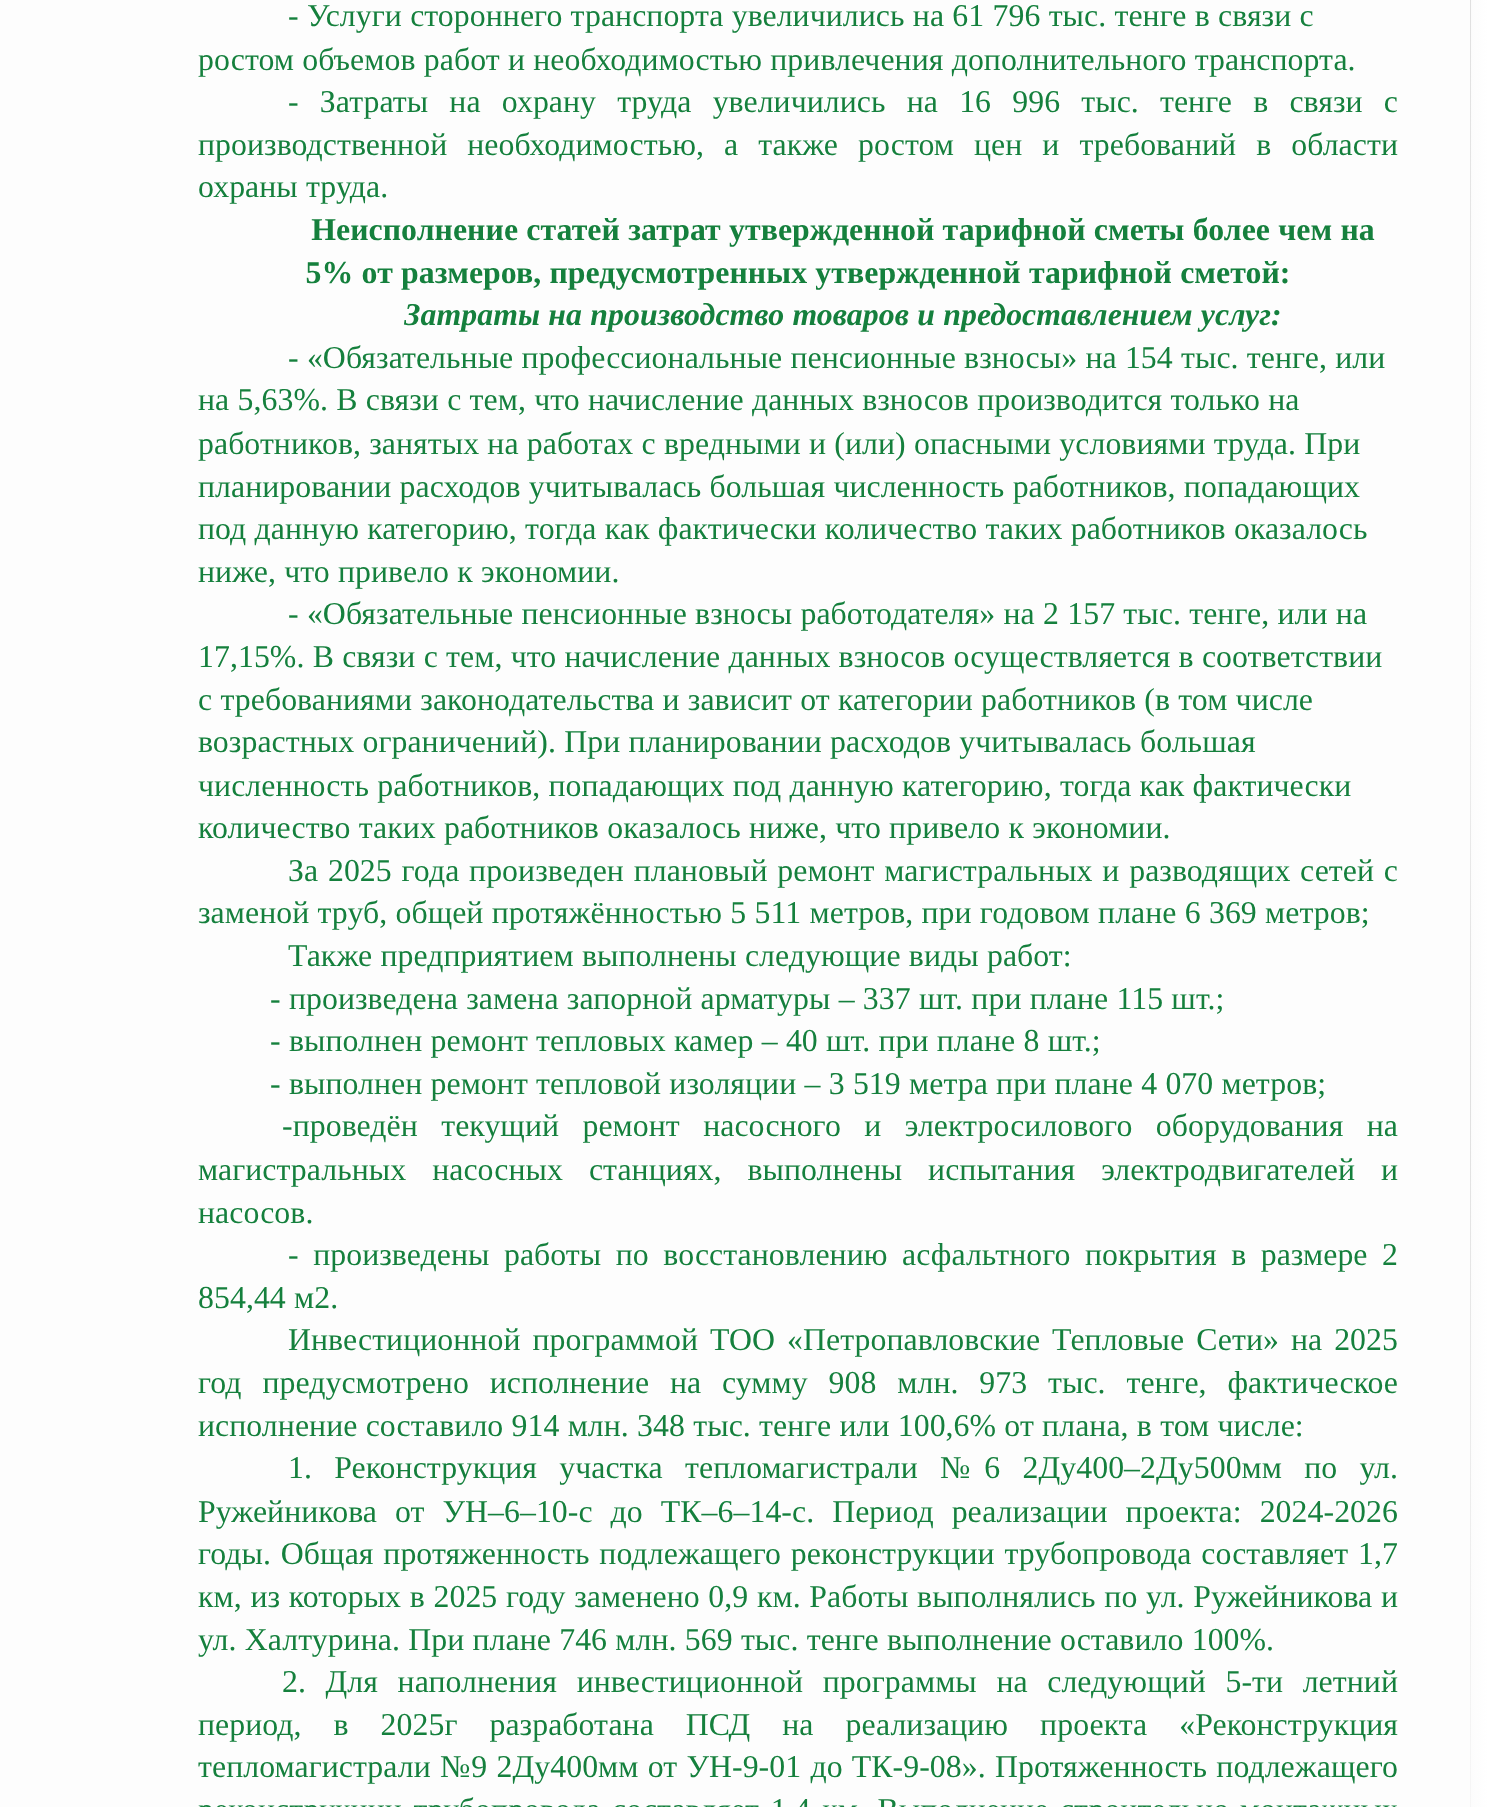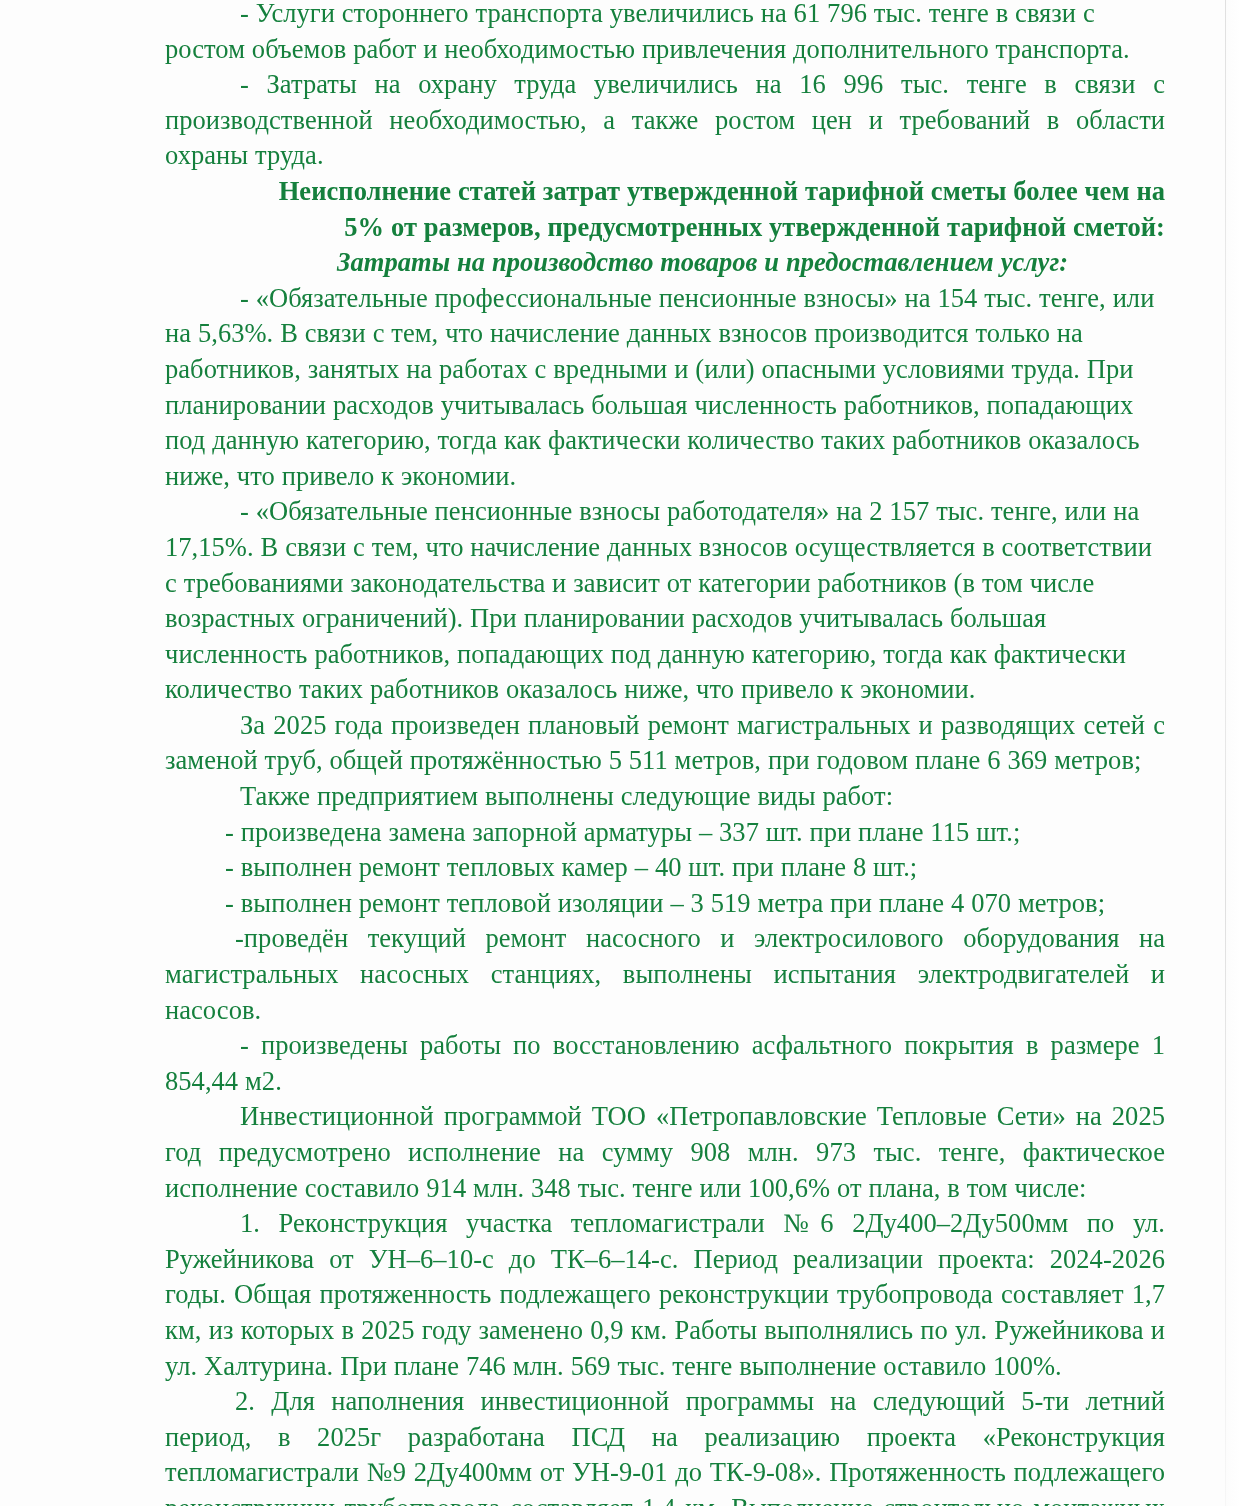--- a/index.html
+++ b/index.html
@@ -50,21 +50,21 @@
     text-align: justify;
     text-indent: 75px;
     letter-spacing: 0.05px;
     word-spacing: 0.2px;
   }
   p.nojust {
     text-align: left;
   }
   p.heading {
     font-weight: bold;
-    text-align: right;
+    text-align: center;
     text-indent: 75px;
   }
   p.subheading {
     font-weight: bold;
     font-style: italic;
     text-align: center;
     text-indent: 75px;
   }
   p.tight-indent {
     text-indent: 60px;
@@ -98,21 +98,21 @@
     <p class="nojust">Также предприятием выполнены следующие виды работ:</p>
 
     <p class="nojust tight-indent">- произведена замена запорной арматуры – 337 шт. при плане 115 шт.;</p>
 
     <p class="nojust tight-indent">- выполнен ремонт тепловых камер – 40 шт. при плане 8 шт.;</p>
 
     <p class="nojust tight-indent">- выполнен ремонт тепловой изоляции – 3 519 метра при плане 4 070 метров;</p>
 
     <p class="small-indent">-проведён текущий ремонт насосного и электросилового оборудования на магистральных насосных станциях, выполнены испытания электродвигателей и насосов.</p>
 
-    <p>- произведены работы по восстановлению асфальтного покрытия в размере 1 854,44 м2.</p>
+    <p>- произведены работы по восстановлению асфальтного покрытия в размере 2 854,44 м2.</p>
 
     <p>Инвестиционной программой ТОО «Петропавловские Тепловые Сети» на 2025 год предусмотрено исполнение на сумму 908 млн. 973 тыс. тенге, фактическое исполнение составило 914 млн. 348 тыс. тенге или 100,6% от плана, в том числе:</p>
 
     <p>1. Реконструкция участка тепломагистрали №6 2Ду400–2Ду500мм по ул. Ружейникова от УН–6–10-с до ТК–6–14-с. Период реализации проекта: 2024-2026 годы. Общая протяженность подлежащего реконструкции трубопровода составляет 1,7 км, из которых в 2025 году заменено 0,9 км. Работы выполнялись по ул. Ружейникова и ул. Халтурина. При плане 746 млн. 569 тыс. тенге выполнение оставило 100%.</p>
 
     <p class="small-indent">2. Для наполнения инвестиционной программы на следующий 5-ти летний период, в 2025г разработана ПСД на реализацию проекта «Реконструкция тепломагистрали №9 2Ду400мм от УН-9-01 до ТК-9-08». Протяженность подлежащего реконструкции трубопровода составляет 1,4 км. Выполнение строительно-монтажных работ планируется в период 2026-2027 годы. При плане 25 млн. 822 тыс. тенге выполнение оставило 15 млн. тенге или 58% от плана. Сложилась экономия по итогам конкурсных процедур, которая направлена на приобретение оборудования, мебели, оргтехники.</p>
 
   </div>
 
   <div class="scan-edge"></div>

